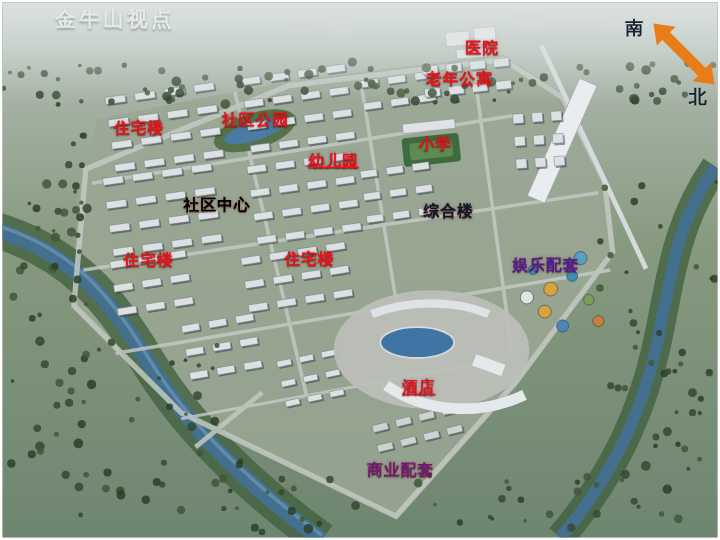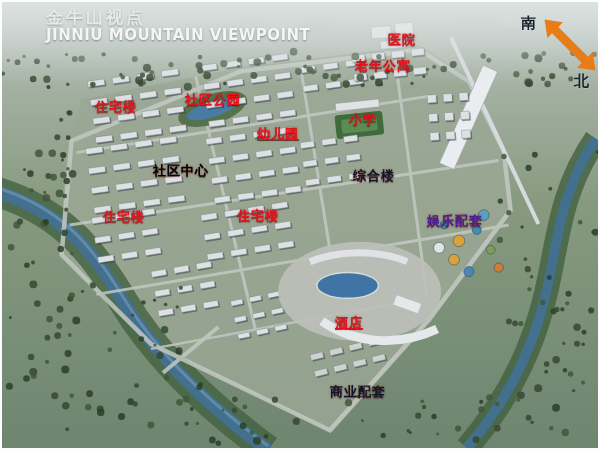--- a/index.html
+++ b/index.html
@@ -680,21 +680,20 @@
         <circle cx="60.9080756813791" cy="159.3077073121945" r="1.5150515430676992" fill="#2c3f28" opacity="0.85"></circle>
         <circle cx="46.67932161441041" cy="175.5950298204995" r="2.957564565007372" fill="#35492f" opacity="0.85"></circle>
         <circle cx="37.21353340019171" cy="152.67067423400965" r="3.911425569100038" fill="#41573a" opacity="0.85"></circle>
       </g>
 
     <rect x="0" y="0" width="600" height="85" fill="url(#lg-haze)"></rect>
   </svg>
 
   <div class="title">
     <div class="title-cn">金牛山视点</div>
-    <div class="title-en">JINNIU MOUNTAIN VIEWPOINT</div>
   </div>
 
   <svg class="compass-arrow-svg" viewBox="0 0 72 84">
     <polygon points="-36,0 -21,-11 -21,-4.5 21,-4.5 21,-11 36,0 21,11 21,4.5 -21,4.5 -21,11" transform="translate(40 39) rotate(45)" id="compass-poly" fill="#e87d18"></polygon>
   </svg>
   <span class="compass-char" style="left:519px;top:12px;">南</span>
   <span class="compass-char" style="left:572px;top:70px;">北</span>
 
   <div id="labels">
       <div class="map-label" style="left: 386px; top: 29px; color: rgb(232, 18, 26);">医院</div>
@@ -702,15 +701,15 @@
       <div class="map-label" style="left: 183px; top: 89px; color: rgb(232, 18, 26);">社区公园</div>
       <div class="map-label" style="left: 93px; top: 96px; color: rgb(232, 18, 26);">住宅楼</div>
       <div class="map-label" style="left: 347px; top: 109px; color: rgb(232, 18, 26);">小学</div>
       <div class="map-label" style="left: 255px; top: 123px; color: rgb(232, 18, 26); text-decoration: underline;">幼儿园</div>
       <div class="map-label" style="left: 151px; top: 160px; color: #000000;">社区中心</div>
       <div class="map-label" style="left: 337px; top: 165px; color: #0f172a; padding-left: 14px;">综合楼</div>
       <div class="map-label" style="left: 101px; top: 206px; color: rgb(232, 18, 26);">住宅楼</div>
       <div class="map-label" style="left: 235px; top: 205px; color: rgb(232, 18, 26);">住宅楼</div>
       <div class="map-label" style="left: 425px; top: 210px; color: #4c1d95;">娱乐配套</div>
       <div class="map-label" style="left: 333px; top: 312px; color: rgb(232, 18, 26); text-decoration: underline;">酒店</div>
-      <div class="map-label" style="left: 304px; top: 381px; color: #0f172a; margin-left: 24px;">商业配套</div>
+      <div class="map-label" style="left: 304px; top: 381px; color: #701a75;">商业配套</div>
     </div>
 </div>
 
 </body></html>

